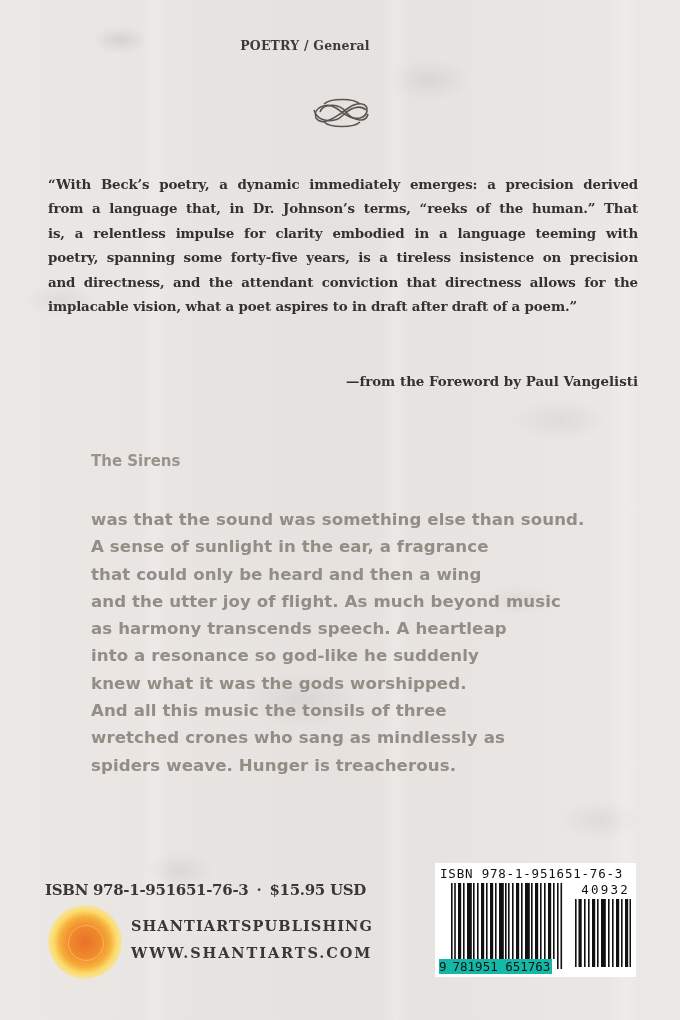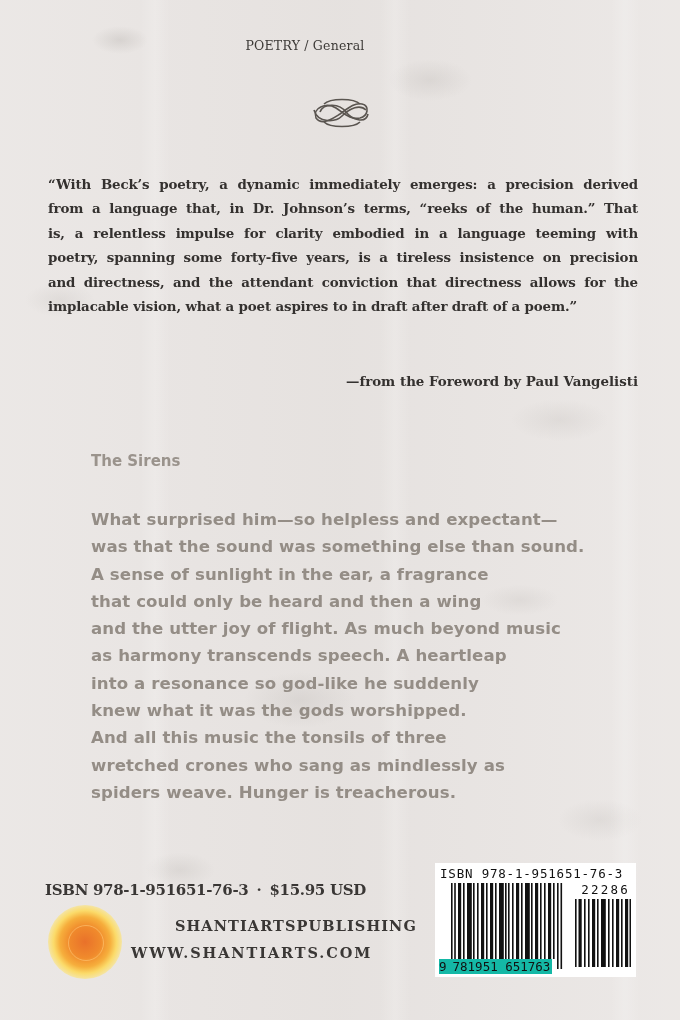--- a/index.html
+++ b/index.html
@@ -20,21 +20,21 @@
       radial-gradient(ellipse 50px 25px at 180px 870px, rgba(160,155,150,0.18), transparent 70%),
       radial-gradient(ellipse 55px 22px at 520px 600px, rgba(160,155,150,0.14), transparent 70%),
       linear-gradient(90deg, rgba(255,255,255,0.10) 0%, rgba(200,195,190,0.10) 50%, rgba(255,255,255,0.12) 100%);
   }
   .streak {
     position: absolute; top: 0; bottom: 0; width: 30px;
     background: linear-gradient(90deg, transparent, rgba(255,255,255,0.18), transparent);
   }
   .category {
     position: absolute; top: 38px; left: 0; width: 610px; text-align: center;
-    font-family: "DejaVu Serif", serif; font-weight: normal; font-size: 12.5px;
+    font-family: "DejaVu Serif", serif; font-weight: bold; font-size: 12.5px;
     color: #3d3a37; letter-spacing: 0.2px;
   }
   .ornament { position: absolute; left: 310px; top: 96px; width: 62px; height: 34px; }
   .blurb {
     position: absolute; left: 48px; top: 172px; width: 590px;
     font-family: "DejaVu Serif", serif; font-weight: bold; font-size: 13.4px;
     line-height: 24.4px; color: #34312f; text-align: justify;
     text-align-last: left; letter-spacing: -0.15px;
   }
   .blurb .line { display: block; text-align: justify; text-align-last: justify; white-space: nowrap; }
@@ -62,21 +62,21 @@
   .logo {
     position: absolute; left: 48px; top: 905px; width: 74px; height: 74px; border-radius: 50%;
     background: radial-gradient(circle at 50% 50%, #e9712a 0%, #f08a2c 30%, #f6ae3c 48%, #fbdb6a 60%, rgba(250,235,150,0.5) 75%, rgba(250,240,200,0) 100%);
   }
   .logo::after {
     content: ""; position: absolute; left: 20px; top: 20px; width: 34px; height: 34px; border-radius: 50%;
     border: 1px solid rgba(255,200,120,0.6);
   }
   .publisher {
     position: absolute; left: 131px; top: 917px;
-    font-family: "DejaVu Serif", serif; font-weight: bold; font-size: 14.5px; color: #3a3735; letter-spacing: 1.1px; margin-left: 44px;
+    font-family: "DejaVu Serif", serif; font-weight: bold; font-size: 14.5px; color: #3a3735; letter-spacing: 1.1px;
   }
   .website {
     position: absolute; left: 131px; top: 944px;
     font-family: "DejaVu Serif", serif; font-weight: bold; font-size: 14.5px; color: #3a3735; letter-spacing: 1.9px;
   }
   .barcode-box {
     position: absolute; left: 435px; top: 863px; width: 201px; height: 114px; background: #ffffff;
   }
   .bc-isbn {
     position: absolute; left: 5px; top: 3px; font-family: "DejaVu Sans Mono", monospace; font-size: 12.5px;
@@ -119,21 +119,20 @@
   <span class="line">from a language that, in Dr. Johnson’s terms, “reeks of the human.” That</span>
   <span class="line">is, a relentless impulse for clarity embodied in a language teeming with</span>
   <span class="line">poetry, spanning some forty-five years, is a tireless insistence on precision</span>
   <span class="line">and directness, and the attendant conviction that directness allows for the</span>
   <span class="line last">implacable vision, what a poet aspires to in draft after draft of a poem.”</span>
 </div>
 <div class="attribution">—from the Foreword by Paul Vangelisti</div>
 
 <div class="poem-title">The Sirens</div>
 <div class="poem">
-  <span class="pline">What surprised him—so helpless and expectant—</span>
   <span class="pline">was that the sound was something else than sound.</span>
   <span class="pline">A sense of sunlight in the ear, a fragrance</span>
   <span class="pline">that could only be heard and then a wing</span>
   <span class="pline">and the utter joy of flight. As much beyond music</span>
   <span class="pline">as harmony transcends speech. A heartleap</span>
   <span class="pline">into a resonance so god-like he suddenly</span>
   <span class="pline">knew what it was the gods worshipped.</span>
   <span class="pline">And all this music the tonsils of three</span>
   <span class="pline">wretched crones who sang as mindlessly as</span>
   <span class="pline">spiders weave. Hunger is treacherous.</span>
@@ -142,21 +141,21 @@
 <div class="isbn-price">
   <span>ISBN 978-1-951651-76-3</span><span class="sep">·</span><span>$15.95 USD</span>
 </div>
 
 <div class="logo"></div>
 <div class="publisher">SHANTIARTSPUBLISHING</div>
 <div class="website">WWW.SHANTIARTS.COM</div>
 
 <div class="barcode-box">
   <div class="bc-isbn">ISBN 978-1-951651-76-3</div>
-  <div class="bc-price">22286</div>
+  <div class="bc-price">40932</div>
   <svg class="bc-main" viewBox="0 0 113 86" preserveAspectRatio="none">
     <g fill="#111">
       <rect x="0" y="0" width="1.6" height="86"></rect>
         <rect x="3.2" y="0" width="1.6" height="86"></rect>
       <rect x="7" y="0" width="3.2" height="76"></rect>
         <rect x="12" y="0" width="1.6" height="76"></rect>
       <rect x="16" y="0" width="4.8" height="76"></rect>
         <rect x="22" y="0" width="1.6" height="76"></rect>
       <rect x="26" y="0" width="1.6" height="76"></rect>
         <rect x="30" y="0" width="3.2" height="76"></rect>

